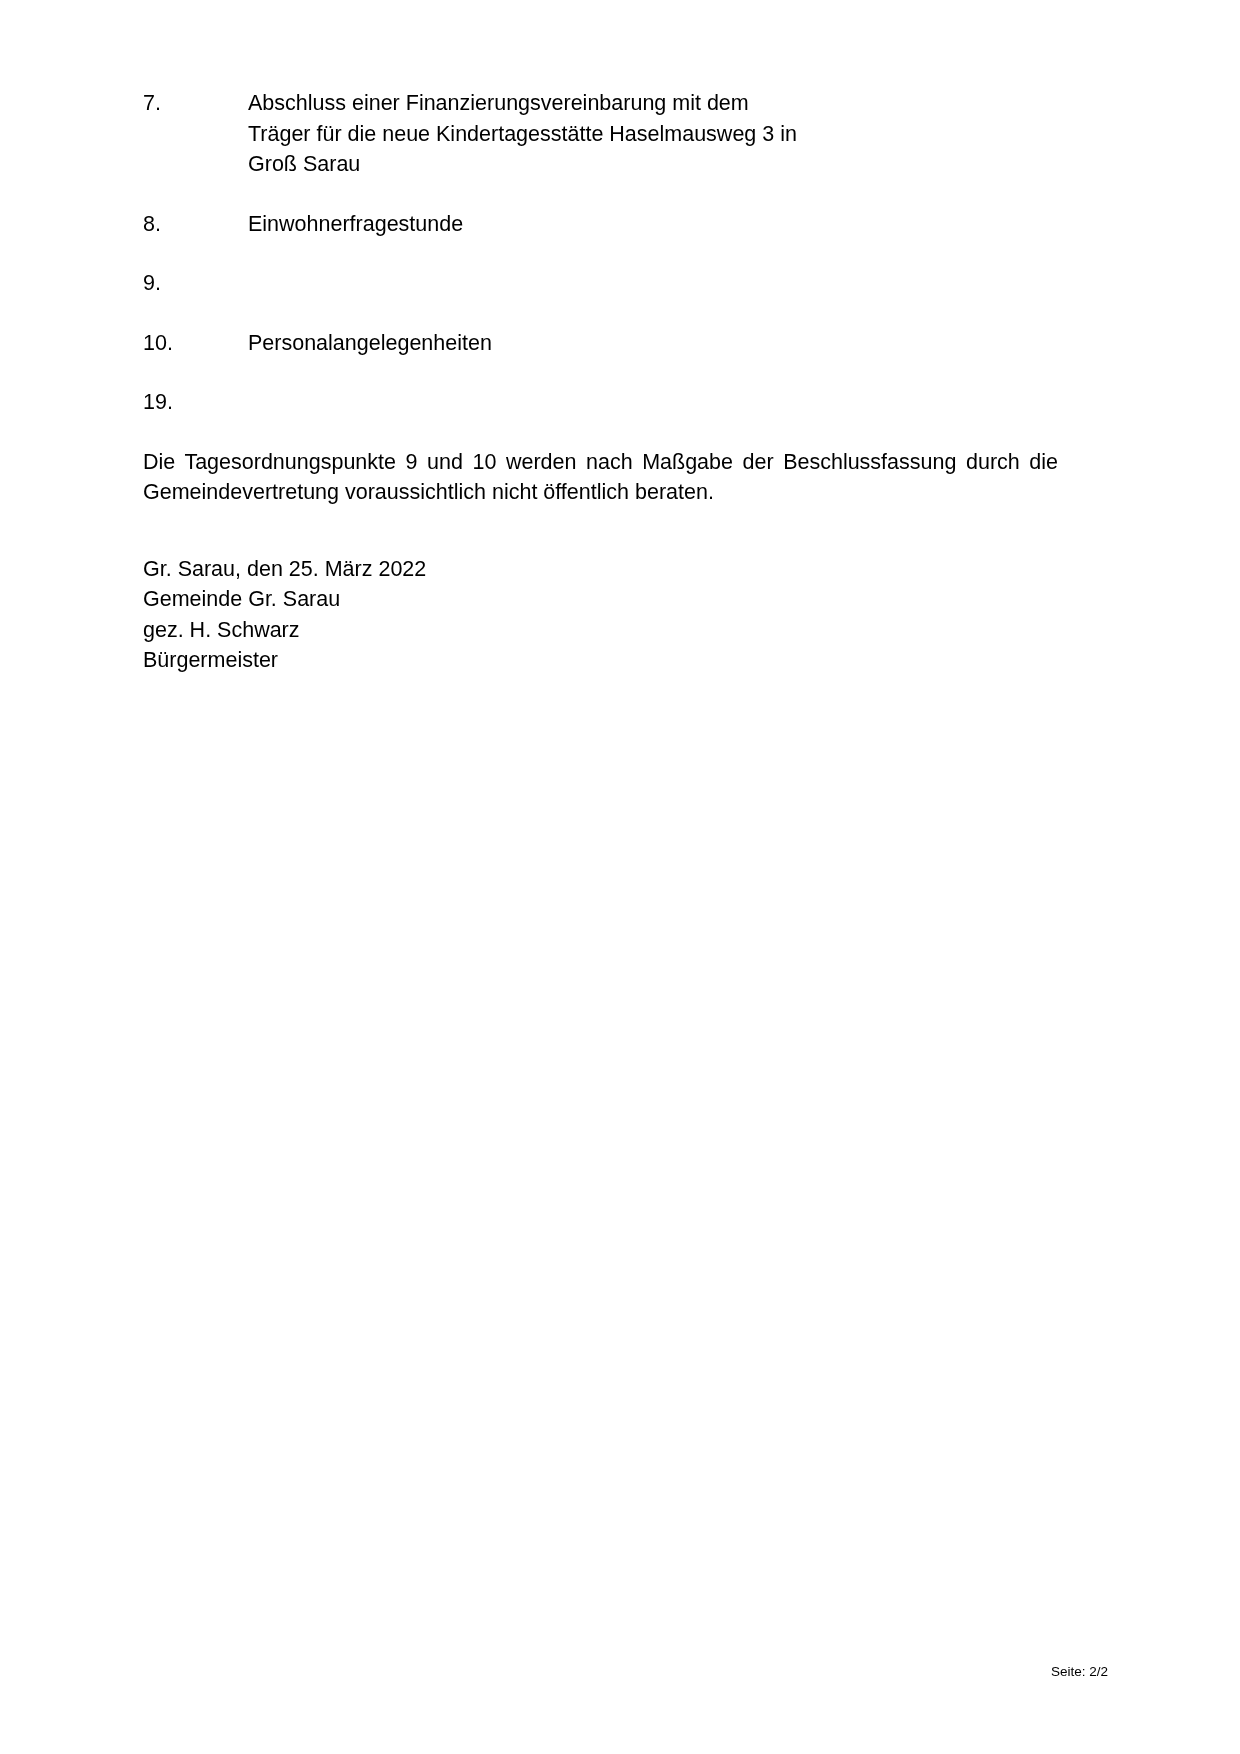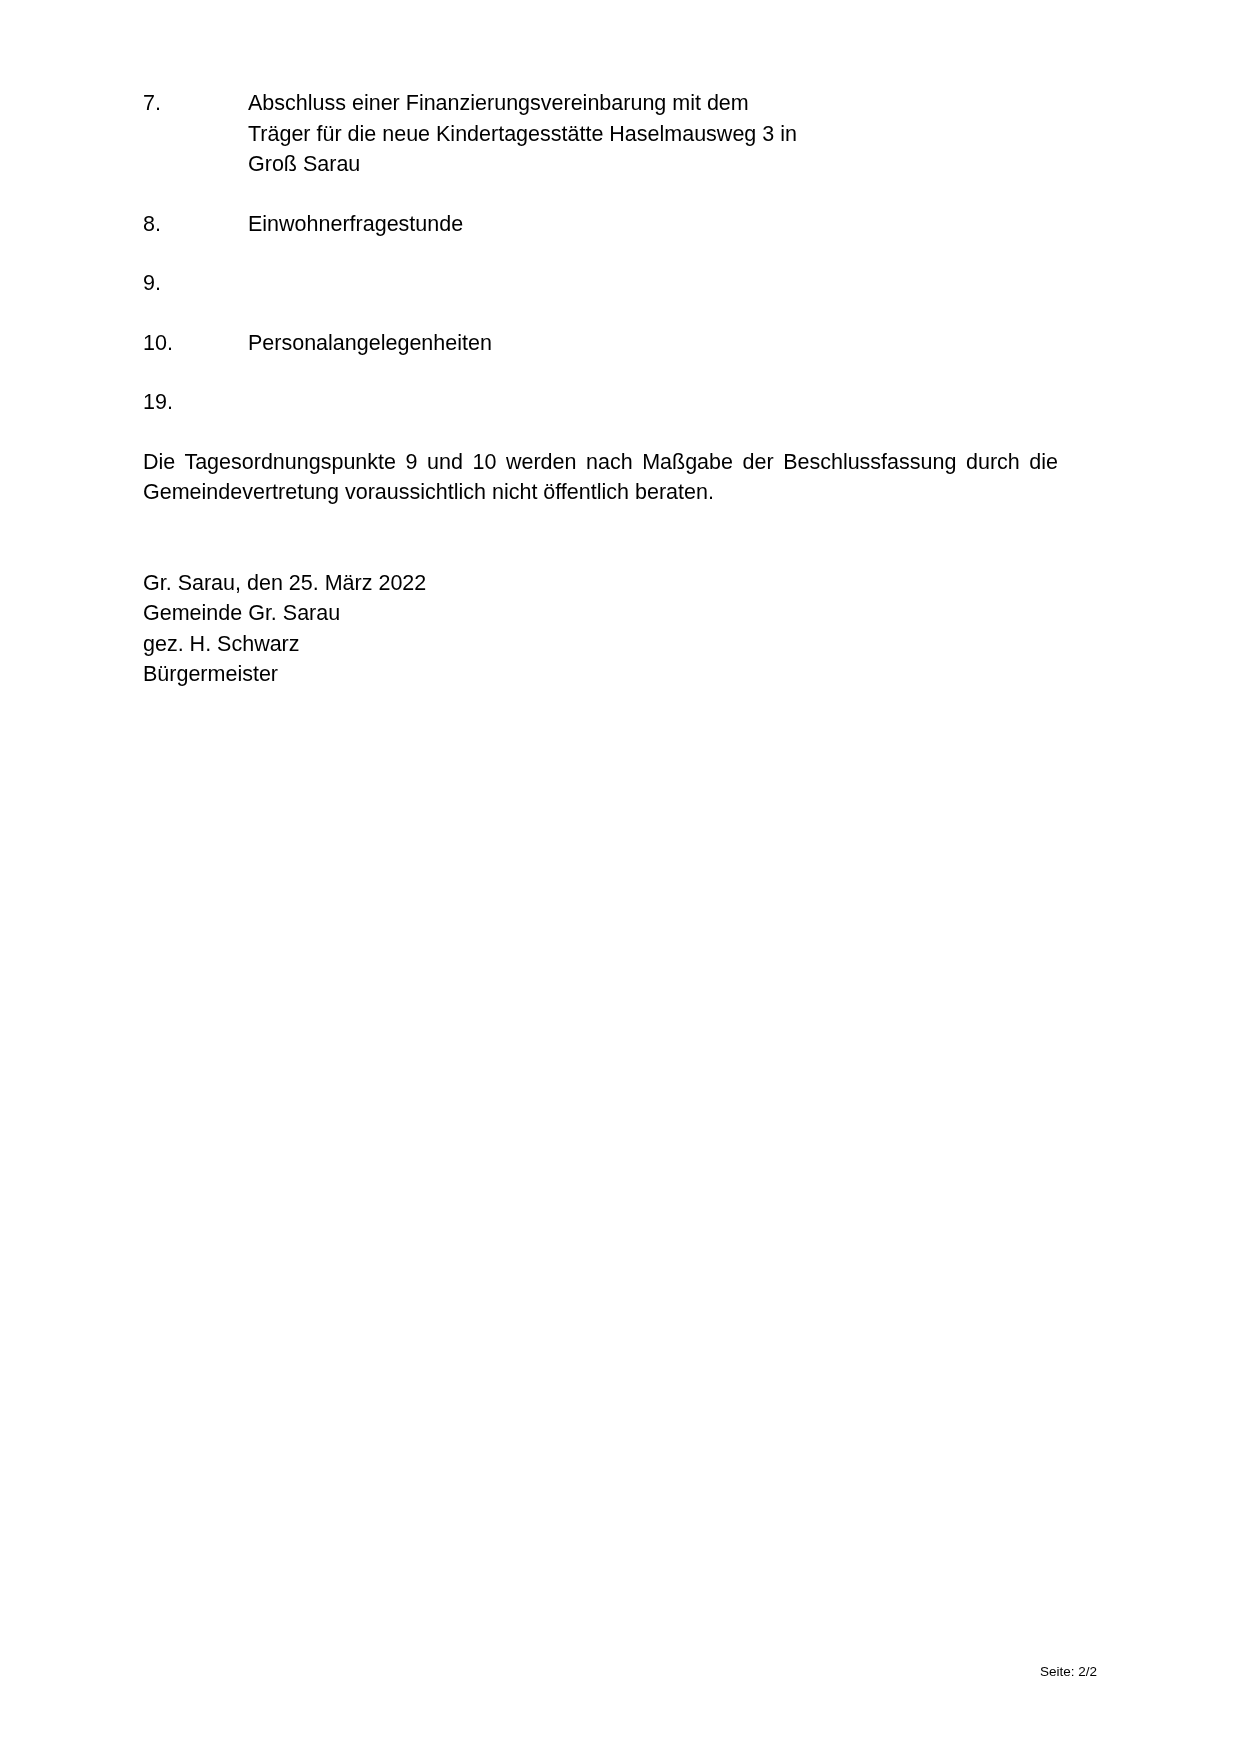--- a/index.html
+++ b/index.html
@@ -55,28 +55,28 @@
     font-size: 21.5px;
     line-height: 1.42;
     text-align: justify;
     margin: 0;
     white-space: pre-line;
   }
   .para-justify {
     width: 915px;
   }
   .signature {
-    margin-top: 60px;
+    margin-top: 46px;
     font-size: 21.5px;
     line-height: 1.42;
     white-space: pre-line;
   }
   .footer {
     position: absolute;
-    right: 143px;
+    right: 132px;
     bottom: 73px;
     font-size: 13.5px;
     line-height: 1.3;
     text-align: right;
   }
 </style>
 </head>
 <body>
 
 <div class="page">

